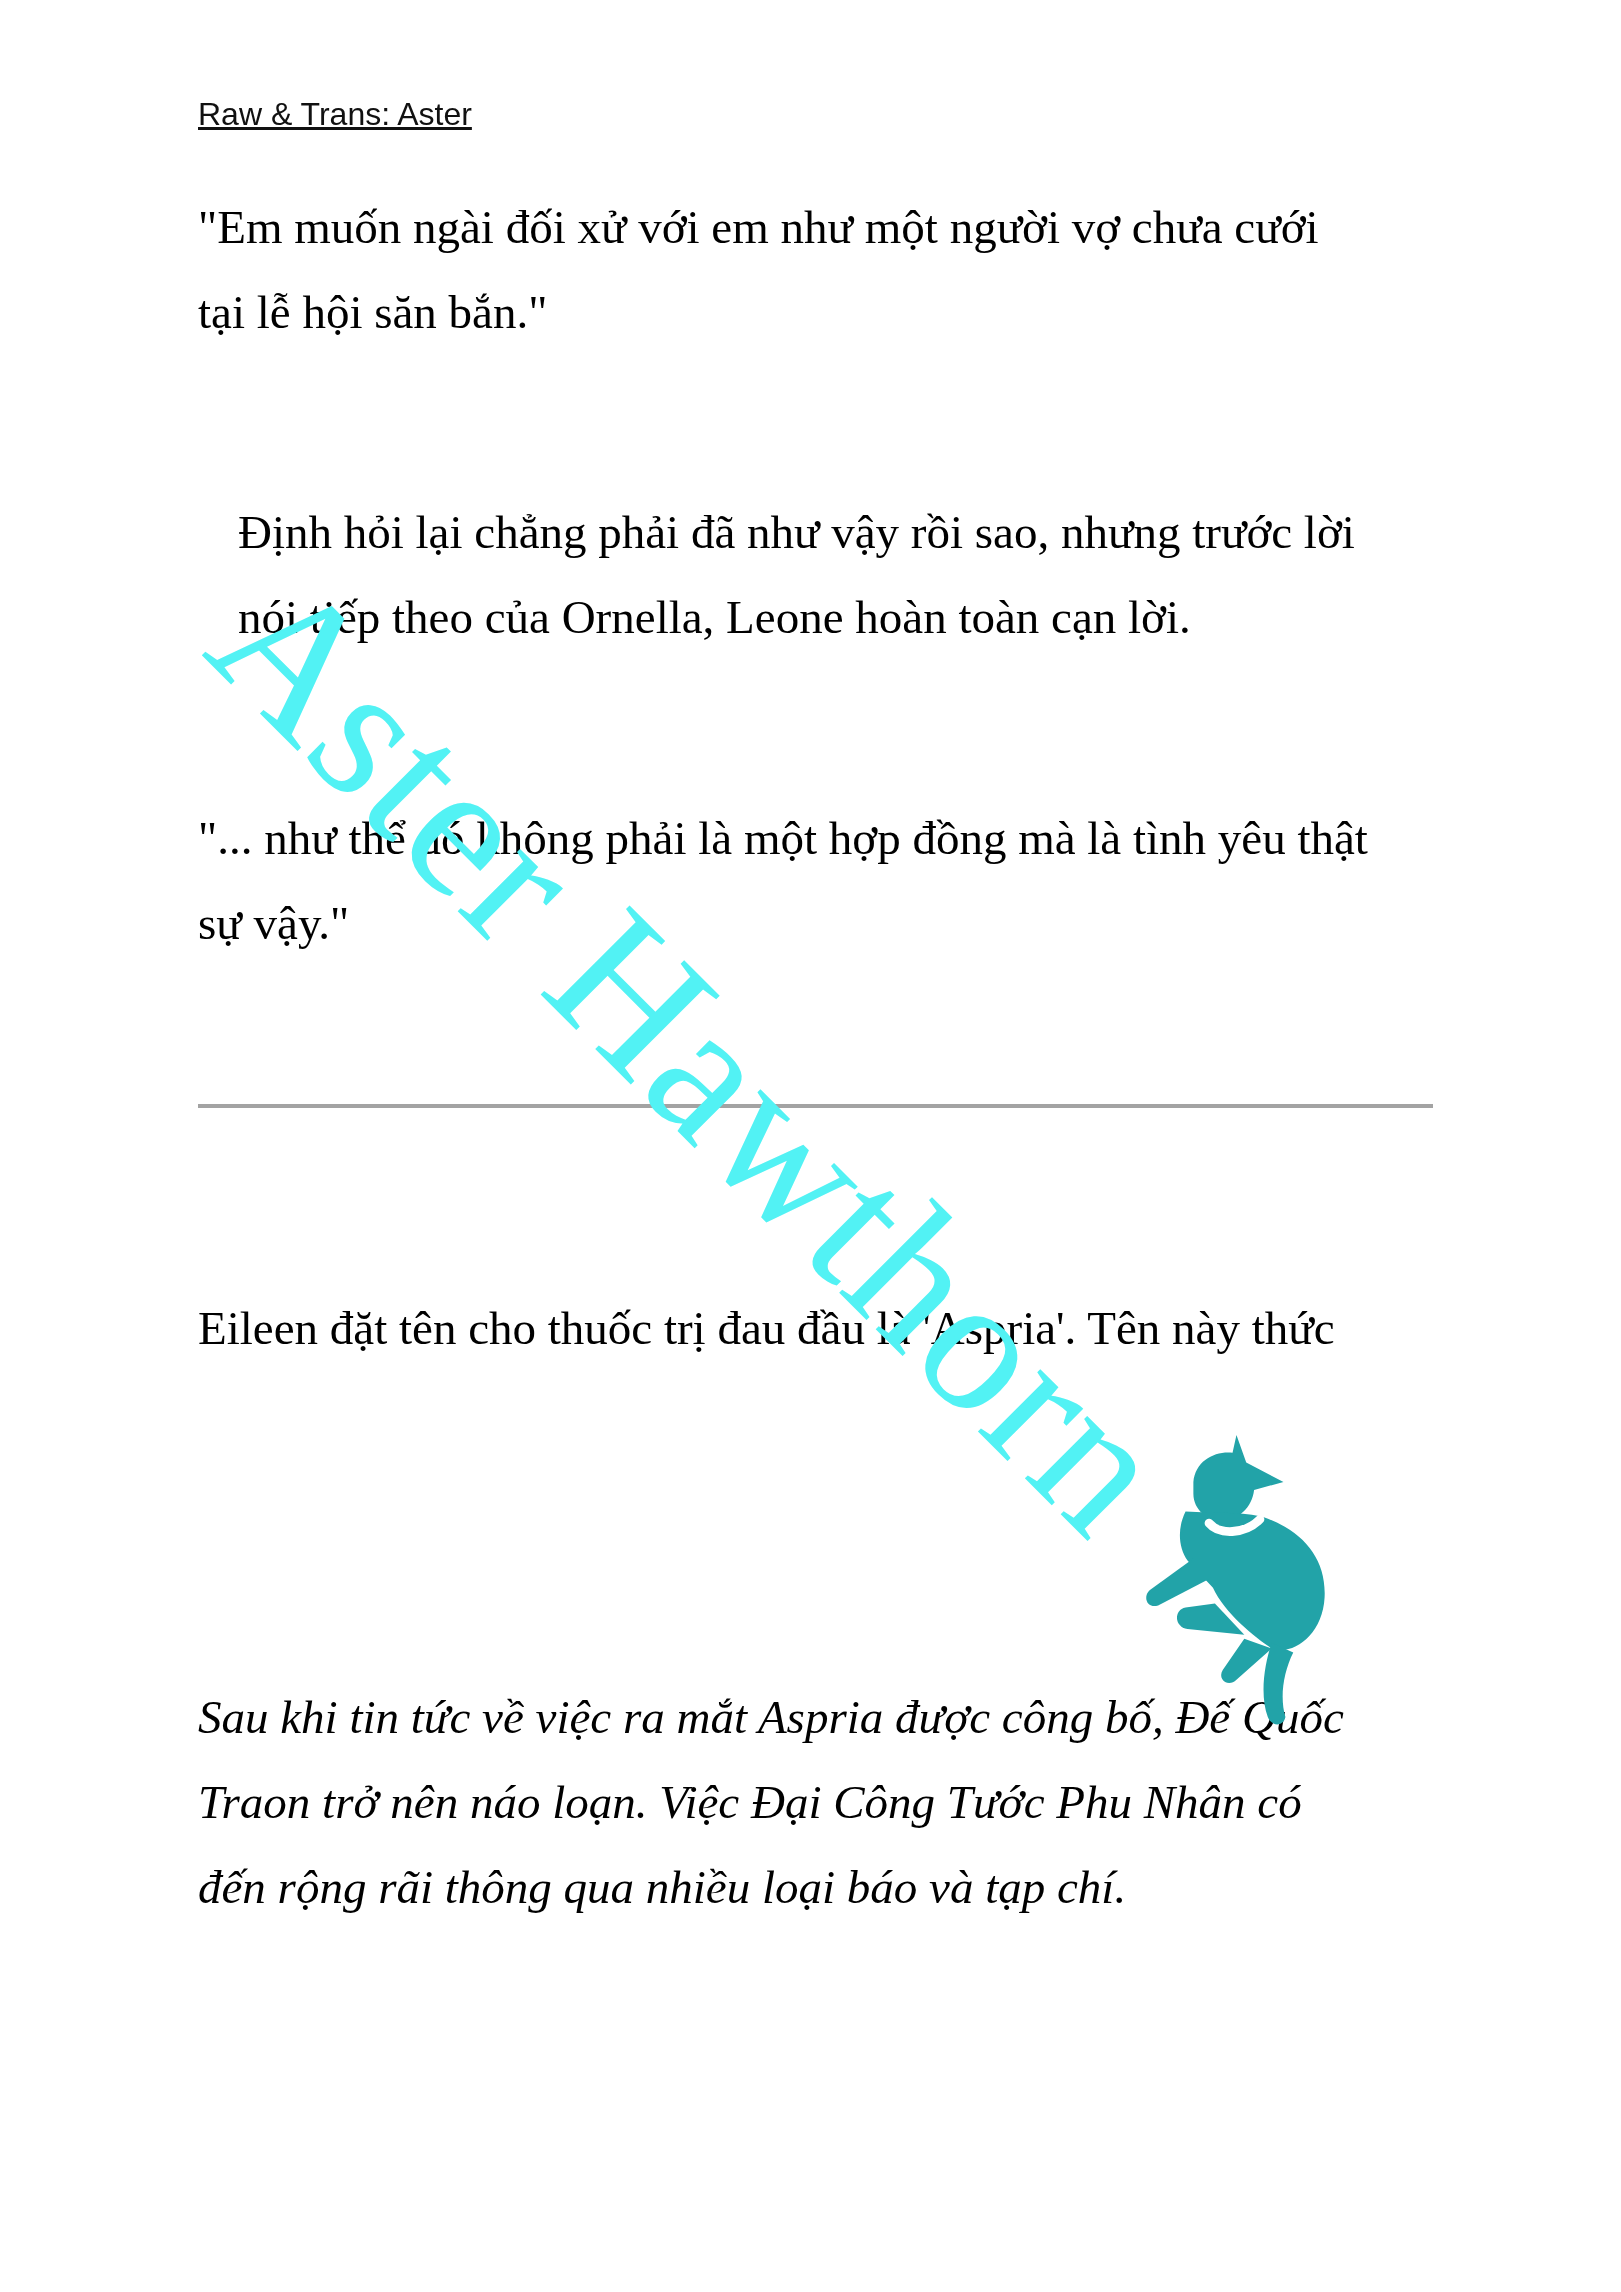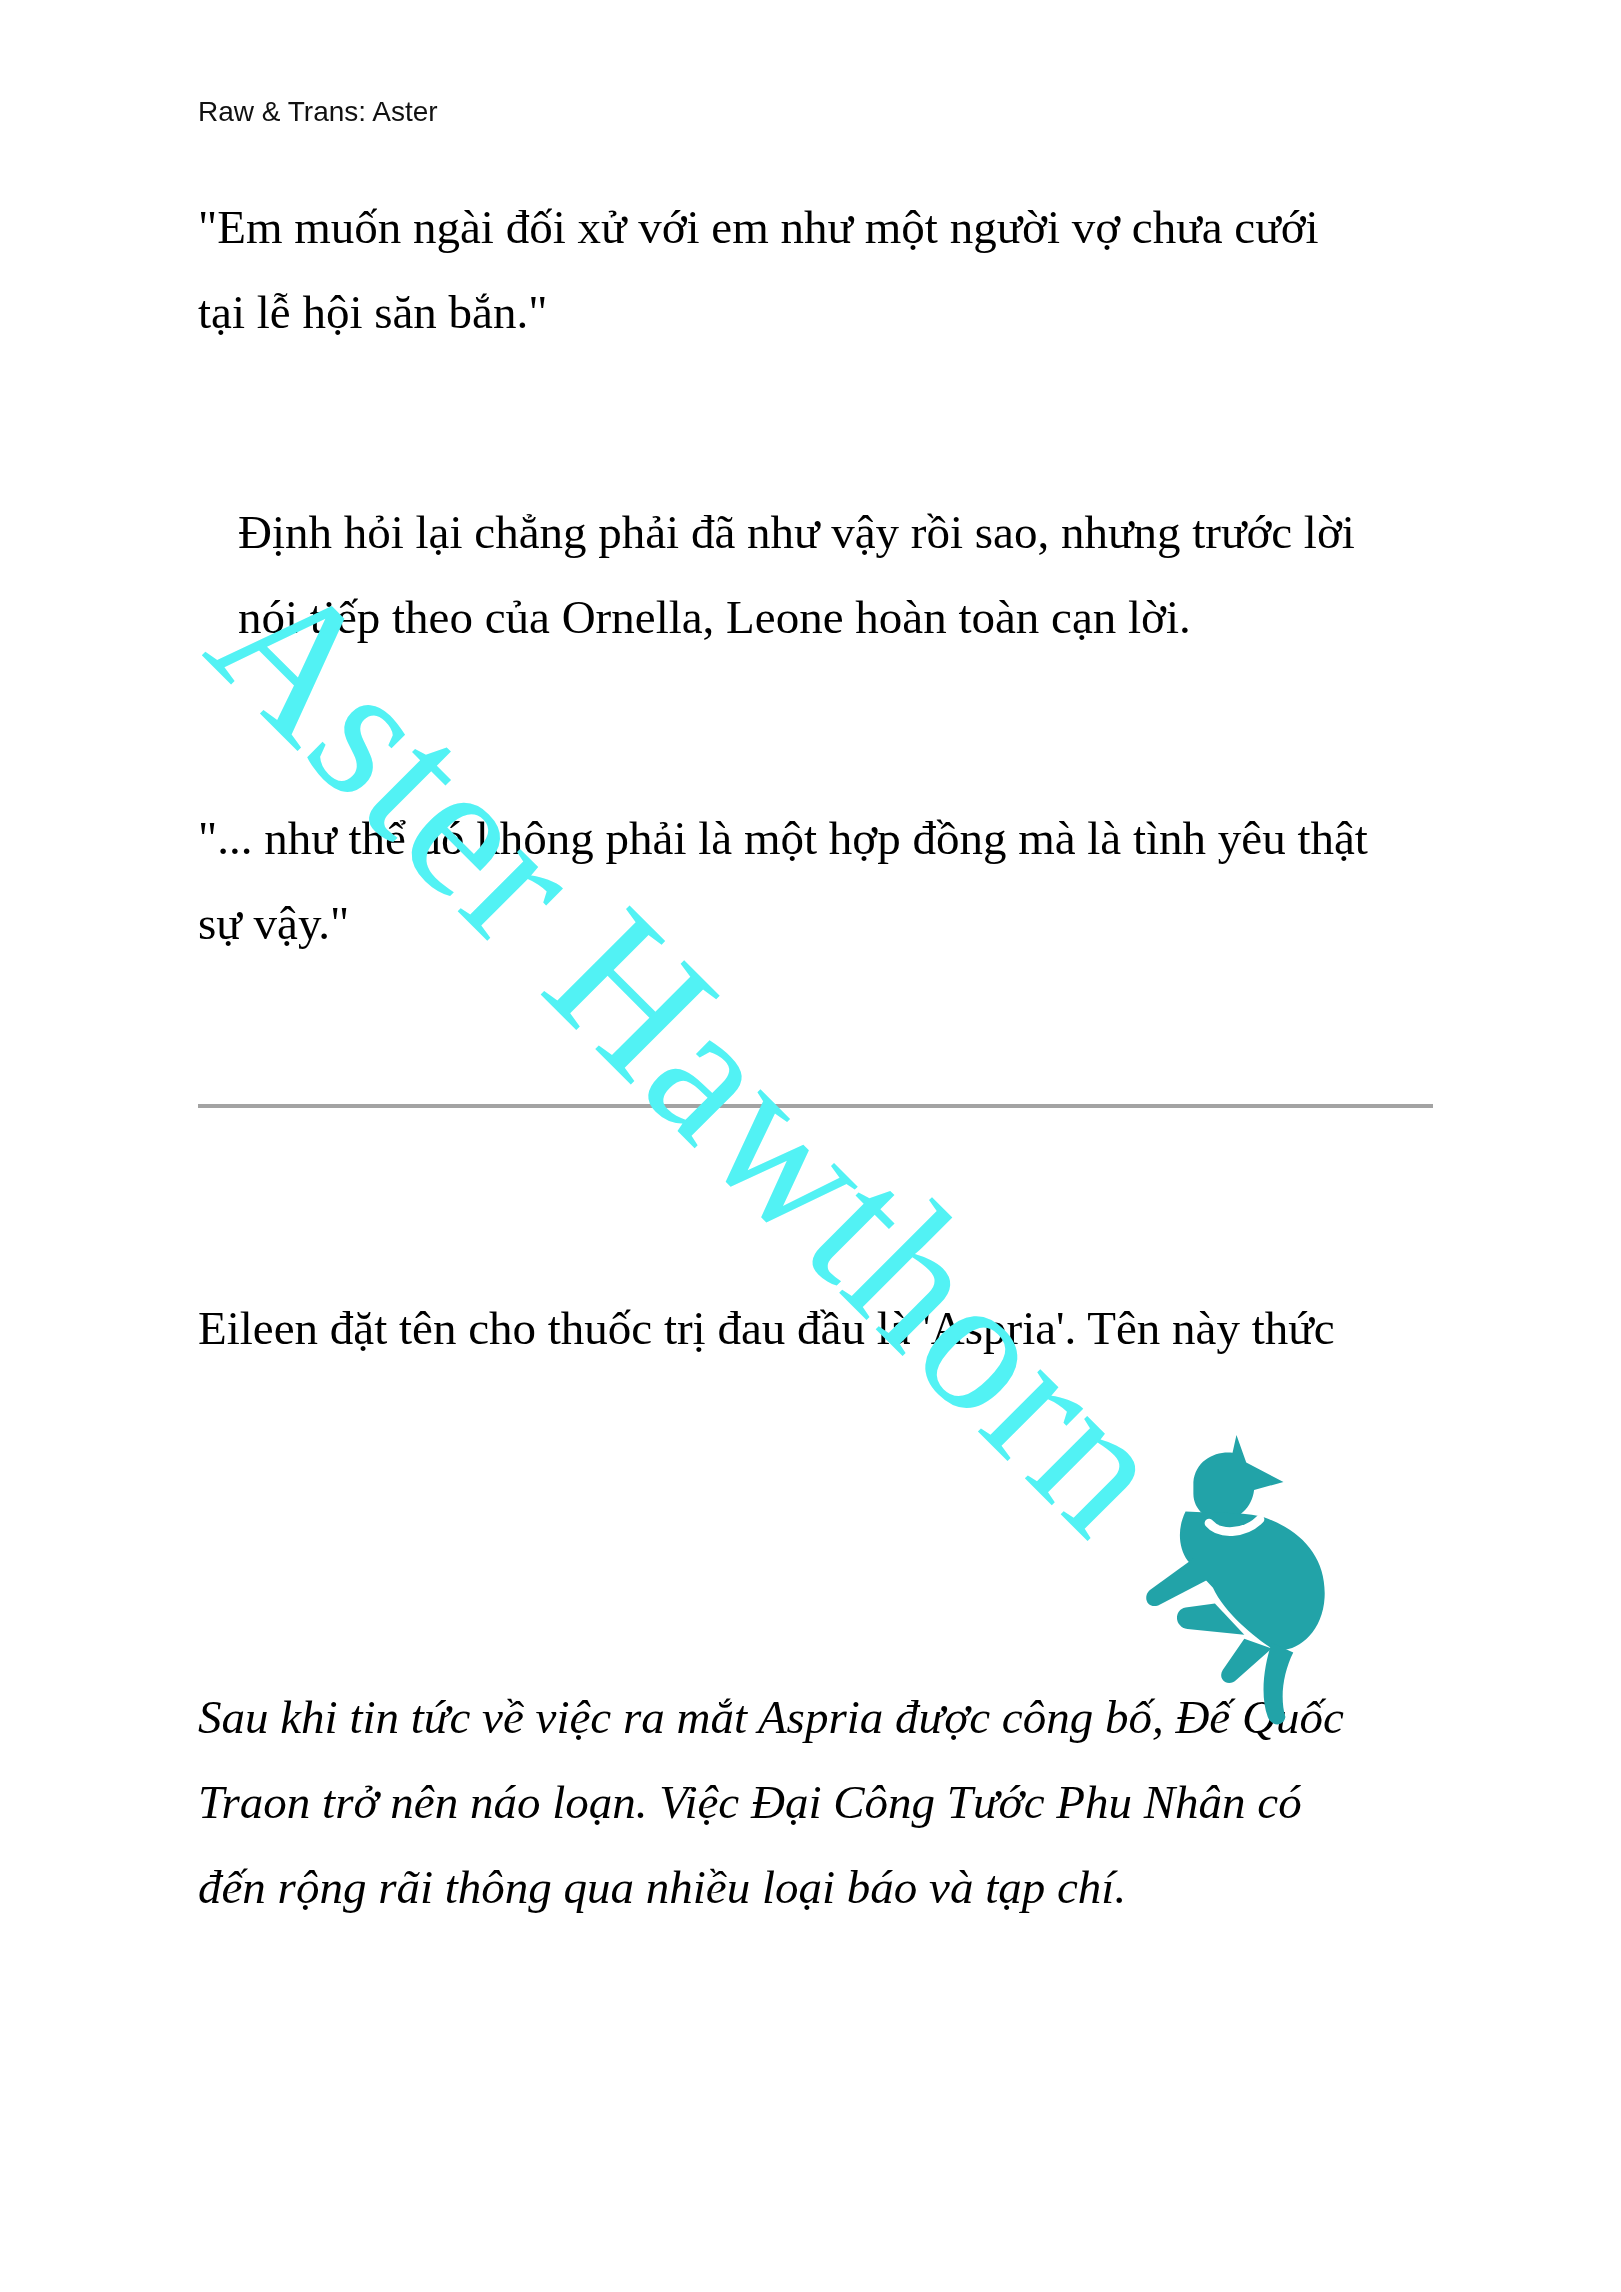--- a/index.html
+++ b/index.html
@@ -11,24 +11,25 @@
       width: 1621px;
       height: 2293px;
       position: relative;
       overflow: hidden;
     }
     .page-header {
       position: absolute;
       left: 198px;
       top: 98px;
       font-family: "Liberation Sans", sans-serif;
-      font-size: 28px;
+      font-size: 32px;
       color: #111111;
       line-height: 1;
       margin: 0;
+      text-decoration: underline;
     }
     .para {
       position: absolute;
       left: 198px;
       width: 1274px;
       margin: 0;
       font-family: "Liberation Serif", serif;
       font-size: 47px;
       line-height: 85px;
       color: #000000;

